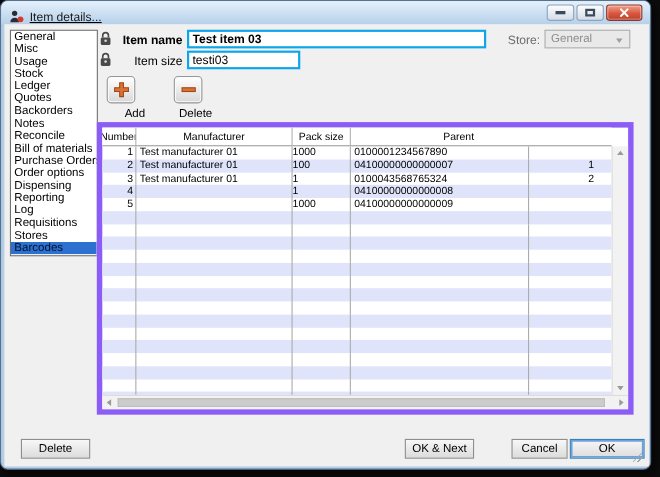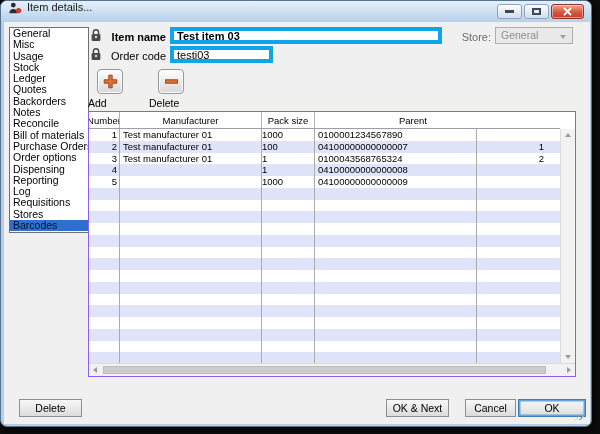--- a/index.html
+++ b/index.html
@@ -11,21 +11,21 @@
   .window{
     position:absolute;left:0;top:0;width:592px;height:427px;
     background:#b6cde6;border:1px solid #55728f;border-radius:7px;
     box-shadow:3px 4px 9px rgba(0,0,0,.65);
     overflow:hidden;box-sizing:border-box;
   }
   
   .titlebar{
     position:absolute;left:0;top:0;right:0;height:21px;
     background:linear-gradient(180deg,#e6f0fb 0%,#cfe2f4 45%,#b7d0e9 100%);
-    display:flex;align-items:flex-start;
+    display:flex;align-items:flex-end;text-decoration:underline;
   }
   .title-icon{margin-left:7px;display:flex;}
   .title-text{margin-left:5px;font-size:11px;color:#1b1b1b;}
   .win-controls{position:absolute;right:7px;top:3px;display:flex;gap:2px;}
   .win-btn{
     width:25px;height:15px;border:1px solid #8fa4bb;border-radius:3px;
     background:linear-gradient(#fdfdfd,#d4dde9);
     display:flex;align-items:center;justify-content:center;box-sizing:border-box;
   }
   .win-btn.close{
@@ -44,42 +44,42 @@
     font-size:10.5px;overflow:hidden;
   }
   .side-item{height:11.3px;line-height:11.4px;padding-left:3px;white-space:nowrap;color:#000;cursor:default;}
   .side-item.selected{background:#2e70d0;color:#001226;}
   
   .lock{position:absolute;width:12px;height:14px;}
   .fld-label{position:absolute;font-size:11px;color:#000;}
   .bold{font-weight:bold;}
   .right{text-align:right;}
   .text-field{
-    position:absolute;height:17px;border:4px solid #0ea5e9;background:#fff;
+    position:absolute;height:17px;border:2px solid #0ea5e9;background:#fff;
     font-family:"Liberation Sans",sans-serif;font-size:11px;padding:0 3px;box-sizing:border-box;outline:none;
   }
   .store-label{color:#6d6d6d;}
   .combo{
     position:absolute;left:491px;top:5px;width:78px;height:17px;
     background:#e9e9e9;border:1px solid #aeaeae;box-sizing:border-box;
     color:#8d8d8d;font-size:10.5px;line-height:15px;padding-left:5px;
   }
   .combo-arrow{position:absolute;right:6px;top:7px;width:0;height:0;
     border-left:3.5px solid transparent;border-right:3.5px solid transparent;border-top:4px solid #9aa0a6;}
   
   .tool-btn{
     position:absolute;width:26px;height:25px;border:1px solid #989898;border-radius:4px;
     background:linear-gradient(#ffffff,#d8d8d8);box-shadow:inset 0 0 0 1px #fafafa;
     display:flex;align-items:center;justify-content:center;box-sizing:border-box;cursor:default;
   }
-  .tool-label{position:absolute;font-size:10.5px;color:#000;width:44px;text-align:left;}
+  .tool-label{position:absolute;font-size:10.5px;color:#000;width:44px;text-align:right;}
   
   .table{
     position:absolute;left:84px;top:89px;width:488px;height:266px;
-    border:1px solid #8b5cf6;background:#fff;box-sizing:border-box;font-size:9.5px;
+    border:5px solid #8b5cf6;background:#fff;box-sizing:border-box;font-size:9.5px;
   }
   .thead{
     position:absolute;top:0;left:0;right:15px;height:17px;background:#fff;
     display:grid;grid-template-columns:31px 142px 53px 162px 1fr;
     border-bottom:1px solid #9f9f9f;box-sizing:border-box;
   }
   .th{border-right:1px solid #b3b3b3;display:flex;align-items:center;justify-content:center;color:#000;overflow:hidden;}
   .th.c4{padding-left:34px;border-right:none;}
   .tbody{position:absolute;top:17px;left:0;right:15px;bottom:13px;overflow:hidden;}
   .tr{display:grid;grid-template-columns:31px 142px 53px 162px 1fr;height:11.75px;line-height:11.6px;}
@@ -185,21 +185,21 @@
       <span class="combo-arrow"></span>
     </div>
 
     <span class="lock" style="left:86px;top:25px;">
       <svg width="12" height="14" viewBox="0 0 12 14">
         <path d="M3.4 6.2V4.3a2.6 2.6 0 0 1 5.2 0v1.9" fill="none" stroke="#4a4a4a" stroke-width="1.5"></path>
         <rect x="1.6" y="6" width="8.8" height="7" rx="1.3" fill="#4a4a4a"></rect>
         <circle cx="6" cy="9" r="1.2" fill="#d8d8d8"></circle>
       </svg>
     </span>
-    <div class="fld-label right" style="left:92px;top:28px;width:70px;">Order code</div>
+    <div class="fld-label right" style="left:92px;top:28px;width:70px;">Item size</div>
     <input class="text-field" style="left: 166px; top: 24px; width: 103px;" value="testi03">
 
     <div class="tool-btn" style="left:93px;top:47px;">
       <svg width="15" height="15" viewBox="0 0 15 15">
         <path d="M5.8 1.2h3.4v4.6h4.6v3.4H9.2v4.6H5.8V9.2H1.2V5.8h4.6z" fill="#e0702f" stroke="#9c4a1b" stroke-width="1"></path>
       </svg>
     </div>
     <div class="tool-label" style="left:84px;top:75px;">Add</div>
 
     <div class="tool-btn" style="left:154px;top:47px;">
@@ -363,19 +363,19 @@
         <span class="tri tri-down"></span>
       </div>
       <div class="hscroll">
         <span class="tri tri-left"></span>
         <span class="hthumb"></span>
         <span class="tri tri-right"></span>
       </div>
     </div>
 
     <div class="btn" style="left:15px;width:63px;">Delete</div>
-    <div class="btn" style="left:382px;width:63px;">OK &amp; Next</div>
+    <div class="btn" style="left:364px;width:63px;">OK &amp; Next</div>
     <div class="btn" style="left:461px;width:51px;">Cancel</div>
     <div class="btn ok" style="left:514px;width:68px;">OK</div>
 
     <div class="resize-grip"></div>
   </div>
 </div>
 
 </body></html>

